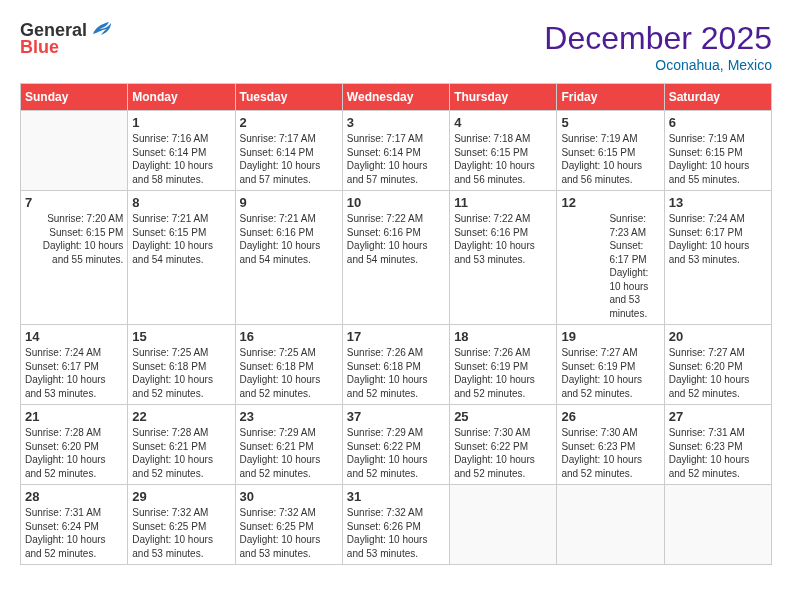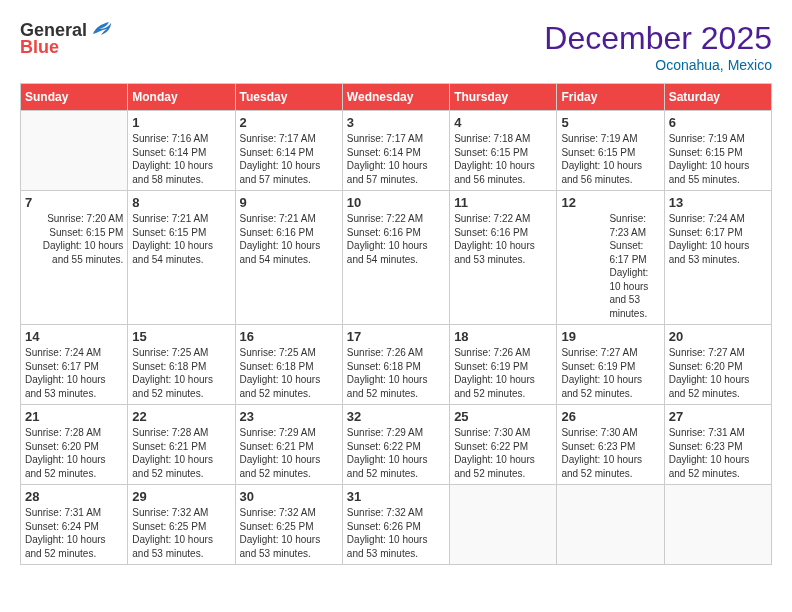--- a/index.html
+++ b/index.html
@@ -284,21 +284,21 @@
 and 52 minutes.</div>
         </td>
         <td>
           <span class="day-number">23</span>
           <div class="day-info" style="white-space: pre-line;">Sunrise: 7:29 AM
 Sunset: 6:21 PM
 Daylight: 10 hours
 and 52 minutes.</div>
         </td>
         <td>
-          <span class="day-number">32</span>
+          <span class="day-number">37</span>
           <div class="day-info" style="white-space: pre-line;">Sunrise: 7:29 AM
 Sunset: 6:22 PM
 Daylight: 10 hours
 and 52 minutes.</div>
         </td>
         <td>
           <span class="day-number">25</span>
           <div class="day-info" style="white-space: pre-line;">Sunrise: 7:30 AM
 Sunset: 6:22 PM
 Daylight: 10 hours

